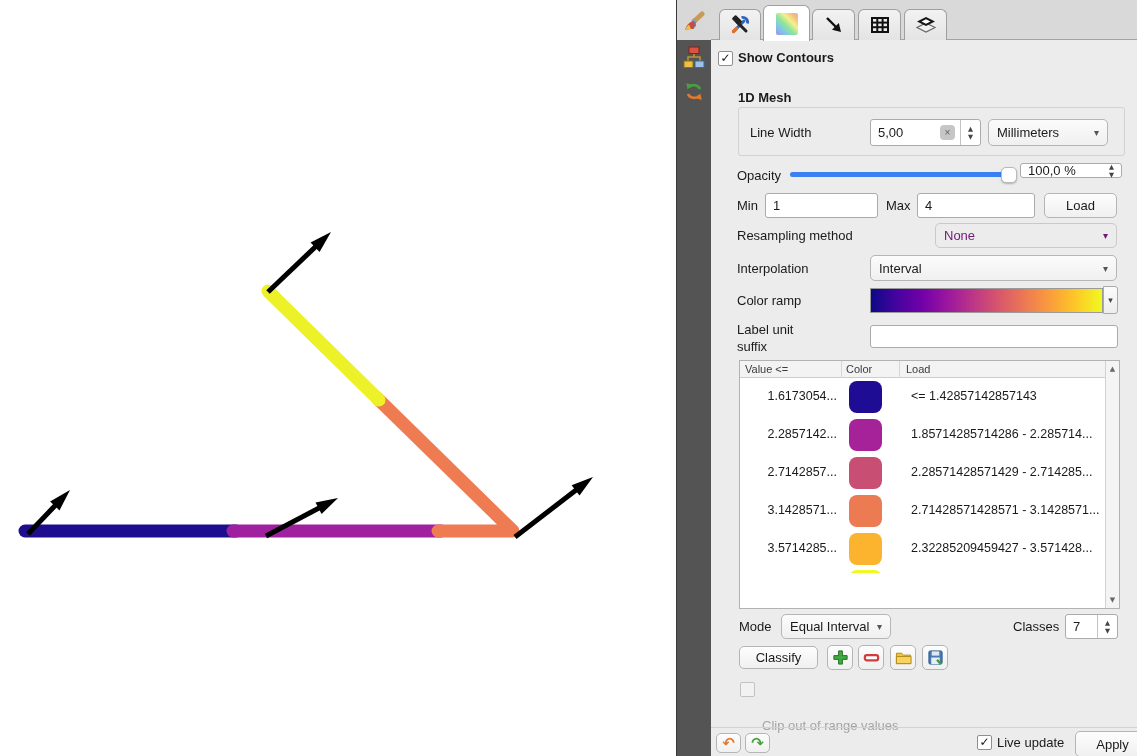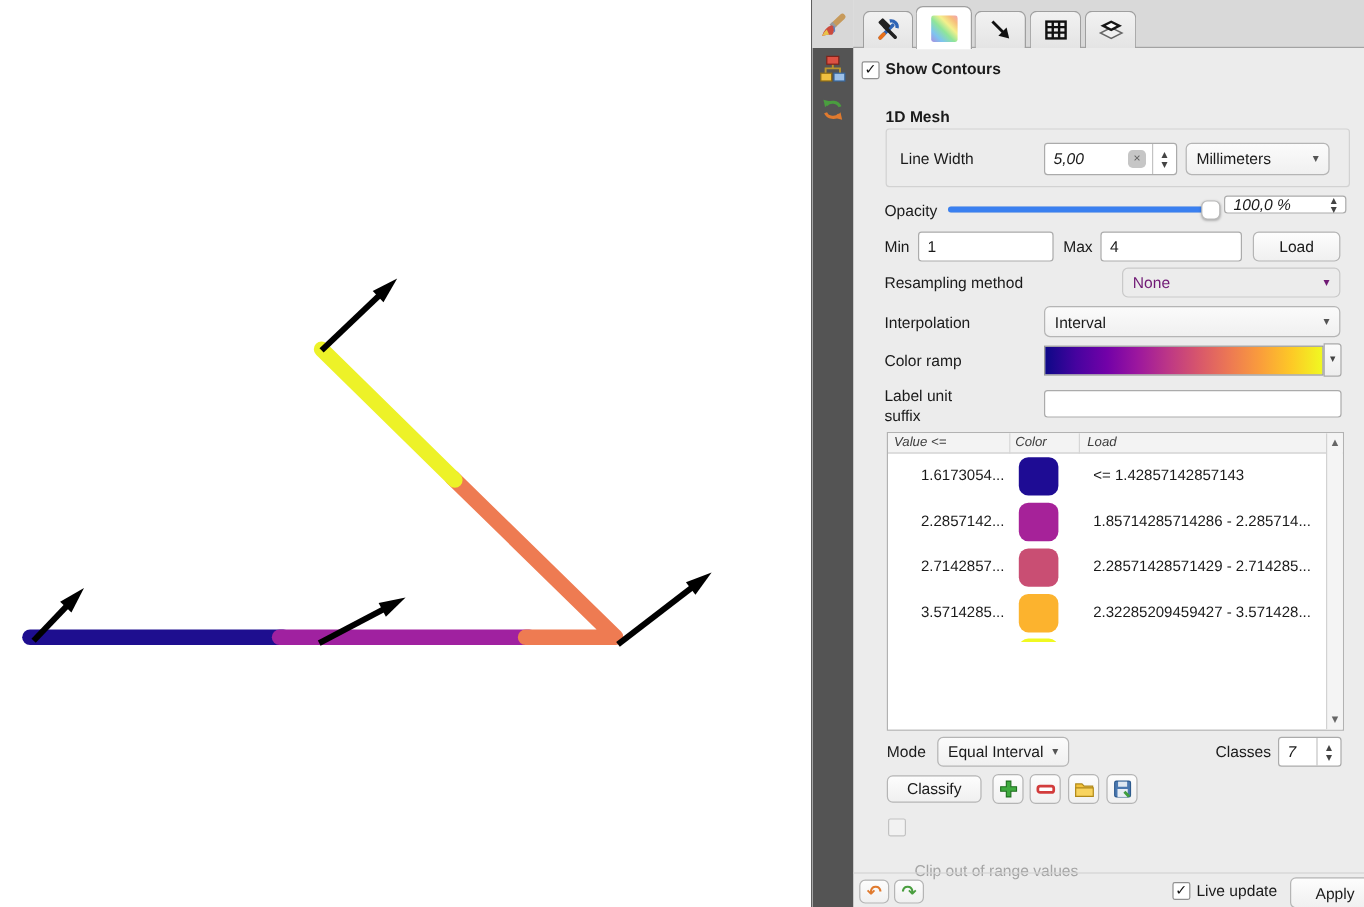--- a/index.html
+++ b/index.html
@@ -36,21 +36,21 @@
          display:flex;align-items:center;padding:0 7px;}
   .btn{position:absolute;background:linear-gradient(#fdfdfd,#f0f0f0);border:1px solid #b5b5b5;border-radius:5px;
        box-sizing:border-box;display:flex;align-items:center;justify-content:center;}
   .combo{position:absolute;background:linear-gradient(#fbfbfb,#f0f0f0);border:1px solid #b5b5b5;border-radius:5px;
        box-sizing:border-box;display:flex;align-items:center;padding:0 8px;}
   .combo .carrow{margin-left:auto;font-family:"DejaVu Sans",sans-serif;font-size:10px;color:#555;}
   .combo.disabled{background:#ececec;border-color:#c9c9c9;}
   .combo.disabled span{color:#701a75;}
   .spin{position:absolute;background:#fff;border:1px solid #ababab;border-radius:3px;box-sizing:border-box;
         display:flex;align-items:center;}
-  .spin .stext{padding-left:7px;flex:1;font-style:italic;}
+  .spin .stext{padding-left:7px;flex:1;}
   .spin .sarrows{width:19px;align-self:stretch;border-left:1px solid #c3c3c3;display:flex;flex-direction:column;
         align-items:center;justify-content:center;font-family:"DejaVu Sans",sans-serif;font-size:6.5px;color:#444;line-height:8px;}
   .clearbtn{width:15px;height:15px;border-radius:4px;background:#c6c6c6;color:#5e5e5e;font-size:10px;line-height:15px;
         text-align:center;margin-right:5px;}
   .checkbox{position:absolute;width:15px;height:15px;background:#fff;border:1px solid #8f8f8f;border-radius:2px;
         box-sizing:border-box;text-align:center;}
   .checkbox .check{display:none;font-family:"DejaVu Sans",sans-serif;font-weight:bold;font-size:12px;line-height:13px;color:#111;}
   .checkbox.checked .check{display:block;}
   .checkbox.disabled{border-color:#c2c2c2;background:#f2f2f2;}
   .dim{color:#a5a5a5;}
@@ -63,21 +63,21 @@
 
   
   .ramp{position:absolute;border:1px solid #9a9a9a;box-sizing:border-box;}
   .ramp-arrow{position:absolute;background:linear-gradient(#fbfbfb,#ededed);border:1px solid #ababab;border-radius:0 3px 3px 0;
         box-sizing:border-box;display:flex;align-items:center;justify-content:center;
         font-family:"DejaVu Sans",sans-serif;font-size:9px;color:#444;}
 
   
   #ctable{left:62px;top:360px;width:381px;height:249px;background:#fff;border:1px solid #b2b2b2;box-sizing:border-box;overflow:hidden;}
   #thead{position:absolute;left:0;top:0;width:100%;height:17px;background:#f3f3f3;border-bottom:1px solid #cdcdcd;box-sizing:border-box;
-        font-size:11px;color:#3c3c3c;font-style:italic;}
+        font-size:11px;color:#3c3c3c;}
   #thead .th{position:absolute;top:2px;}
   .th-div{position:absolute;top:0;width:1px;height:17px;background:#d6d6d6;}
   #tbody{position:absolute;left:0;top:17px;width:366px;}
   .trow{position:relative;height:38px;}
   .trow.partial{height:5px;overflow:hidden;}
   .tval{position:absolute;left:0;top:11px;width:97px;text-align:right;font-size:12.5px;}
   .tswatch{position:absolute;left:109px;top:3px;width:33px;height:32px;border-radius:8px;}
   .trow.partial .tswatch{top:2px;border-radius:8px 8px 0 0;}
   .tlabel{position:absolute;left:171px;top:11px;font-size:12.5px;white-space:nowrap;}
   #vscroll{position:absolute;right:0;top:0;width:14px;height:247px;background:#f4f4f4;border-left:1px solid #d2d2d2;box-sizing:border-box;}
@@ -263,20 +263,25 @@
             <div class="tval">2.2857142...</div>
             <div class="tswatch" style="background: rgb(166, 34, 153);"></div>
             <div class="tlabel">1.85714285714286 - 2.285714...</div>
           </div>
           <div class="trow">
             <div class="tval">2.7142857...</div>
             <div class="tswatch" style="background: rgb(201, 78, 115);"></div>
             <div class="tlabel">2.28571428571429 - 2.714285...</div>
           </div>
           <div class="trow">
+            <div class="tval">3.1428571...</div>
+            <div class="tswatch" style="background: rgb(236, 122, 82);"></div>
+            <div class="tlabel">2.71428571428571 - 3.1428571...</div>
+          </div>
+          <div class="trow">
             <div class="tval">3.5714285...</div>
             <div class="tswatch" style="background: rgb(252, 179, 46);"></div>
             <div class="tlabel">2.32285209459427 - 3.571428...</div>
           </div>
           <div class="trow partial">
             <div class="tswatch" style="background: rgb(240, 249, 33);"></div>
           </div>
         </div>
       <div id="vscroll">
         <span class="sa" style="top:4px">▲</span>

